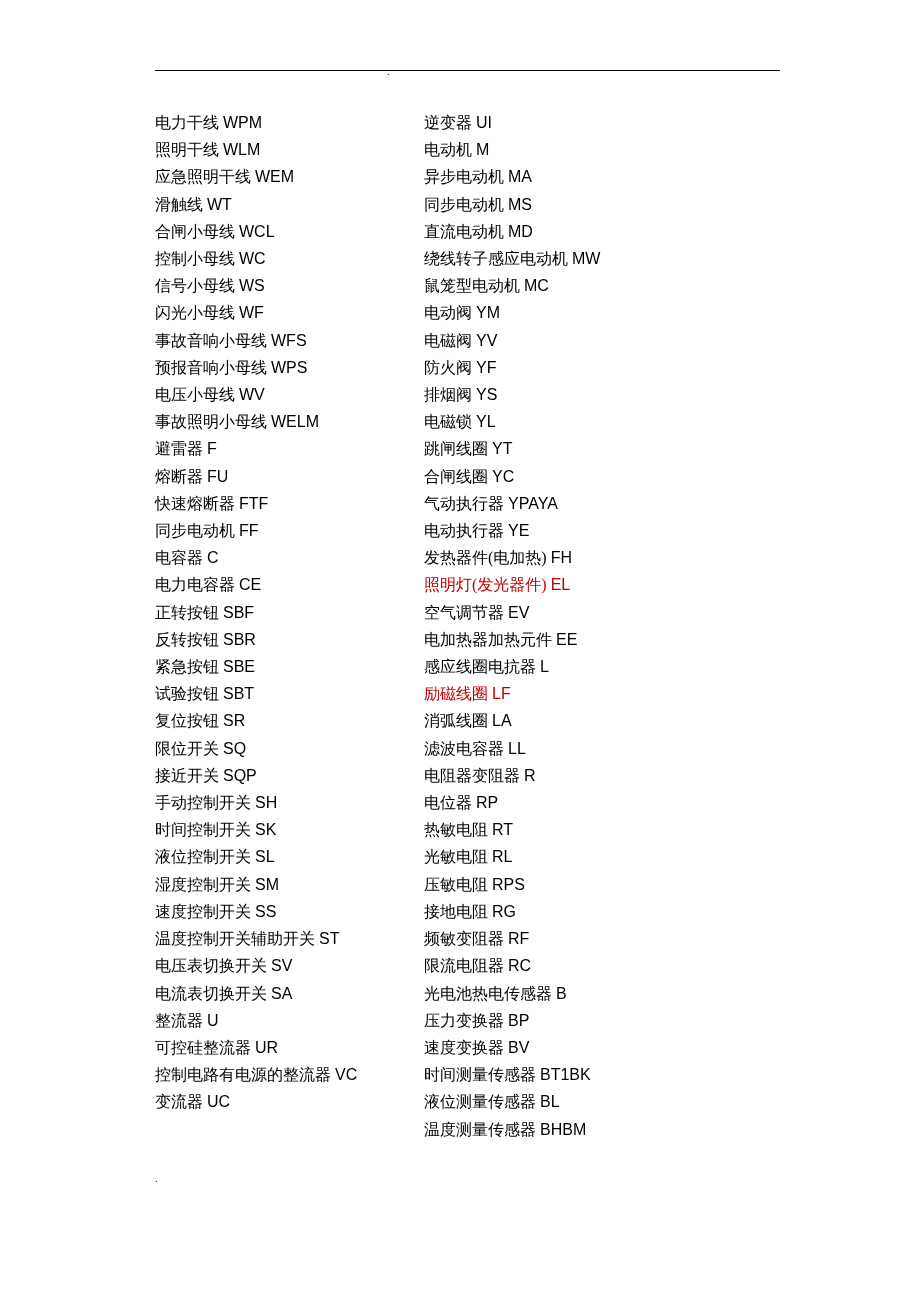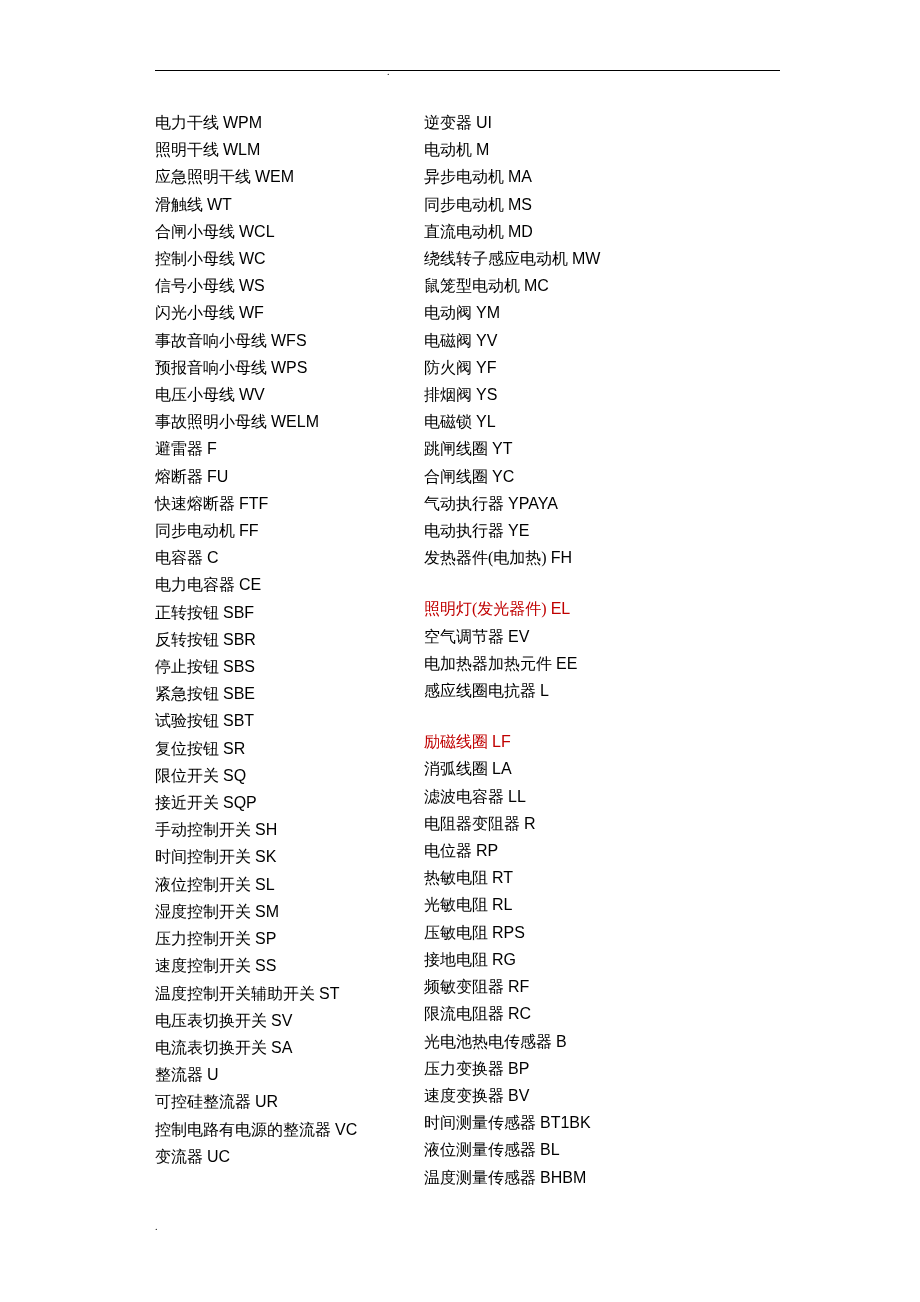--- a/index.html
+++ b/index.html
@@ -45,21 +45,20 @@
       line-height: 27.2px;
       color: #000;
       white-space: nowrap;
     }
     .entry .code {
       font-family: Arial, "Helvetica Neue", sans-serif;
       margin-left: 4px;
     }
     .entry.red, .entry.red .code {
       color: #c00000;
-      margin-top: 24px;
     }
     .bottom-dot {
       margin-top: 30px;
       font-size: 10px;
       color: #000;
     }
   </style>
 </head>
 <body>
 
@@ -83,31 +82,29 @@
         <div class="entry"><span>电压小母线</span><span class="code">WV</span></div>
         <div class="entry"><span>事故照明小母线</span><span class="code">WELM</span></div>
         <div class="entry"><span>避雷器</span><span class="code">F</span></div>
         <div class="entry"><span>熔断器</span><span class="code">FU</span></div>
         <div class="entry"><span>快速熔断器</span><span class="code">FTF</span></div>
         <div class="entry"><span>同步电动机</span><span class="code">FF</span></div>
         <div class="entry"><span>电容器</span><span class="code">C</span></div>
         <div class="entry"><span>电力电容器</span><span class="code">CE</span></div>
         <div class="entry"><span>正转按钮</span><span class="code">SBF</span></div>
         <div class="entry"><span>反转按钮</span><span class="code">SBR</span></div>
-        <div class="entry"><span>停止按钮</span><span class="code">SBS</span></div>
         <div class="entry"><span>紧急按钮</span><span class="code">SBE</span></div>
         <div class="entry"><span>试验按钮</span><span class="code">SBT</span></div>
         <div class="entry"><span>复位按钮</span><span class="code">SR</span></div>
         <div class="entry"><span>限位开关</span><span class="code">SQ</span></div>
         <div class="entry"><span>接近开关</span><span class="code">SQP</span></div>
         <div class="entry"><span>手动控制开关</span><span class="code">SH</span></div>
         <div class="entry"><span>时间控制开关</span><span class="code">SK</span></div>
         <div class="entry"><span>液位控制开关</span><span class="code">SL</span></div>
         <div class="entry"><span>湿度控制开关</span><span class="code">SM</span></div>
-        <div class="entry"><span>压力控制开关</span><span class="code">SP</span></div>
         <div class="entry"><span>速度控制开关</span><span class="code">SS</span></div>
         <div class="entry"><span>温度控制开关辅助开关</span><span class="code">ST</span></div>
         <div class="entry"><span>电压表切换开关</span><span class="code">SV</span></div>
         <div class="entry"><span>电流表切换开关</span><span class="code">SA</span></div>
         <div class="entry"><span>整流器</span><span class="code">U</span></div>
         <div class="entry"><span>可控硅整流器</span><span class="code">UR</span></div>
         <div class="entry"><span>控制电路有电源的整流器</span><span class="code">VC</span></div>
         <div class="entry"><span>变流器</span><span class="code">UC</span></div>
       </div>
     <div class="col col-right" id="col-right">

